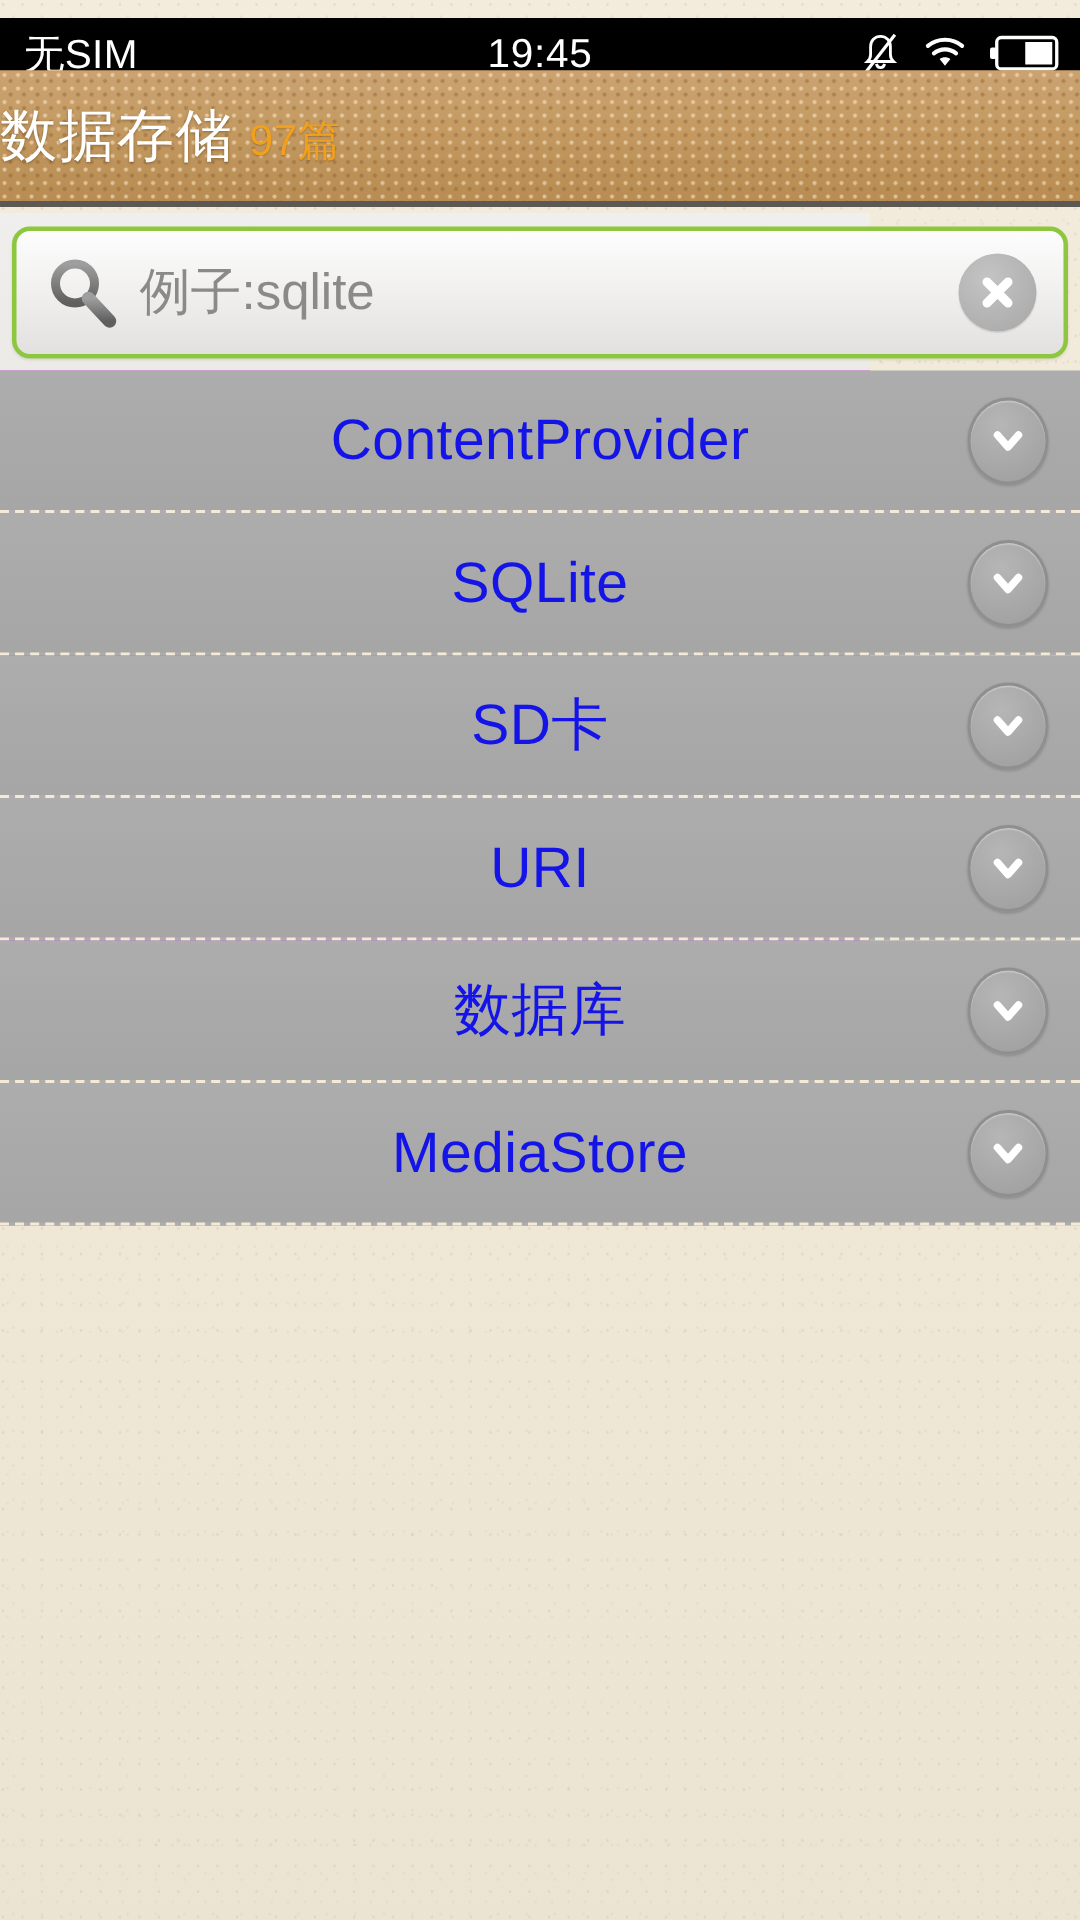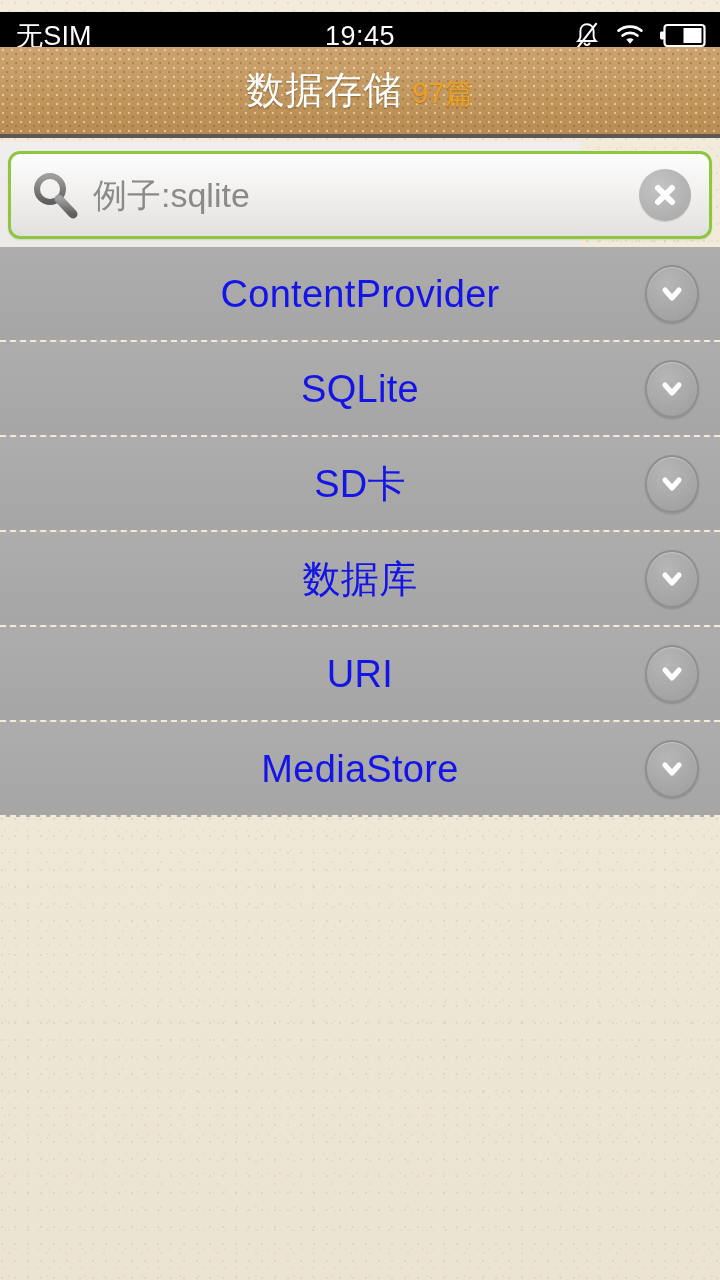--- a/index.html
+++ b/index.html
@@ -44,21 +44,21 @@
   .header{
     position:absolute; left:0; top:47px; width:720px; height:91px;
     border-bottom:4px solid #5c5954;
     background-color:#c49a62;
     background-image:
       radial-gradient(circle at 3px 3px, rgba(255,236,205,.55) 1.1px, transparent 1.6px),
       radial-gradient(circle at 3px 3px, rgba(128,90,45,.40) 1.1px, transparent 1.6px),
       linear-gradient(180deg,#cba371 0%, #c49a62 45%, #b88c52 100%);
     background-size:9px 9px, 9px 9px, 100% 100%;
     background-position:0 0, 4px 4px, 0 0;
-    display:flex; align-items:center; justify-content:center;
+    display:flex; align-items:center; justify-content:flex-start;
   }
   .header-inner{ display:flex; align-items:baseline; gap:10px; }
   .header-title{
     font-size:38px; color:#ffffff; font-weight:400;
     text-shadow:0 1px 2px rgba(90,60,20,.55);
     letter-spacing:1px;
   }
   .header-count{
     font-size:29px; color:#f0a01e; font-weight:400;
     text-shadow:0 1px 1px rgba(90,60,20,.4);
@@ -207,38 +207,38 @@
   <div class="row">
     <span class="row-label">SD卡</span>
     <span class="expand-btn">
       <svg width="30" height="30" viewBox="0 0 30 30">
         <path d="M8 11 L15 19 L22 11" fill="none" stroke="#ffffff" stroke-width="5" stroke-linecap="round" stroke-linejoin="round"></path>
       </svg>
     </span>
   </div>
 
   <div class="row">
+    <span class="row-label">URI</span>
+    <span class="expand-btn">
+      <svg width="30" height="30" viewBox="0 0 30 30">
+        <path d="M8 11 L15 19 L22 11" fill="none" stroke="#ffffff" stroke-width="5" stroke-linecap="round" stroke-linejoin="round"></path>
+      </svg>
+    </span>
+  </div>
+
+  <div class="row">
     <span class="row-label">数据库</span>
     <span class="expand-btn">
       <svg width="30" height="30" viewBox="0 0 30 30">
         <path d="M8 11 L15 19 L22 11" fill="none" stroke="#ffffff" stroke-width="5" stroke-linecap="round" stroke-linejoin="round"></path>
       </svg>
     </span>
   </div>
 
   <div class="row">
-    <span class="row-label">URI</span>
-    <span class="expand-btn">
-      <svg width="30" height="30" viewBox="0 0 30 30">
-        <path d="M8 11 L15 19 L22 11" fill="none" stroke="#ffffff" stroke-width="5" stroke-linecap="round" stroke-linejoin="round"></path>
-      </svg>
-    </span>
-  </div>
-
-  <div class="row">
     <span class="row-label">MediaStore</span>
     <span class="expand-btn">
       <svg width="30" height="30" viewBox="0 0 30 30">
         <path d="M8 11 L15 19 L22 11" fill="none" stroke="#ffffff" stroke-width="5" stroke-linecap="round" stroke-linejoin="round"></path>
       </svg>
     </span>
   </div>
 </div>
 
 </body></html>

